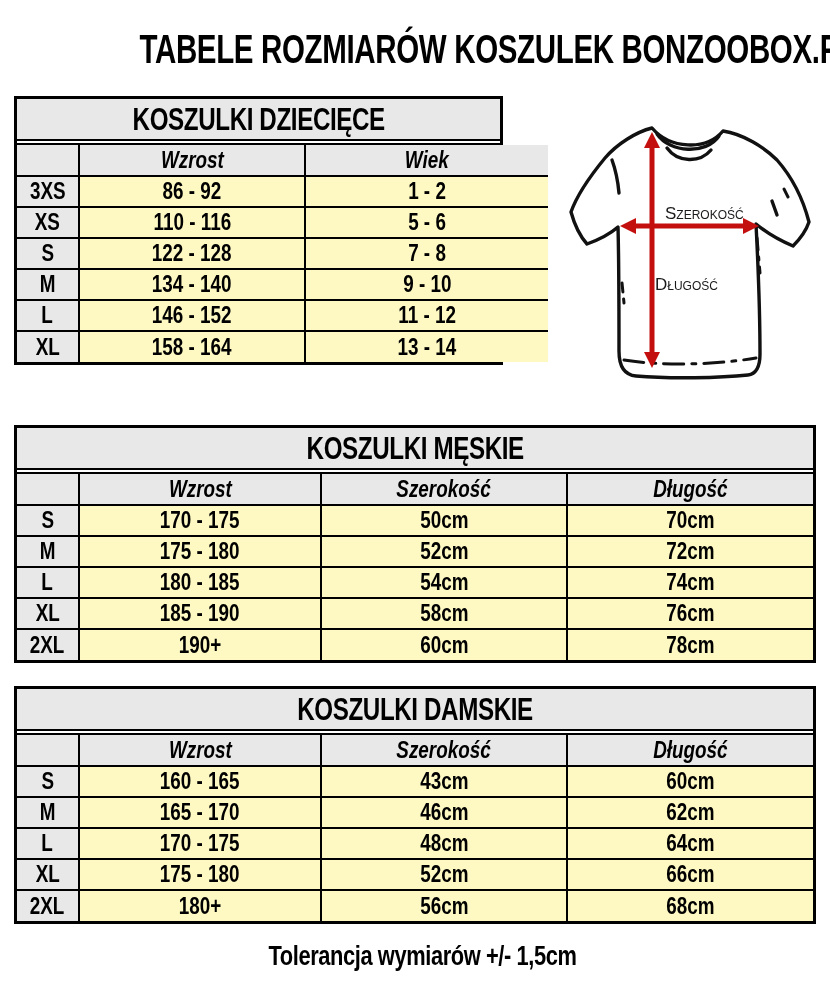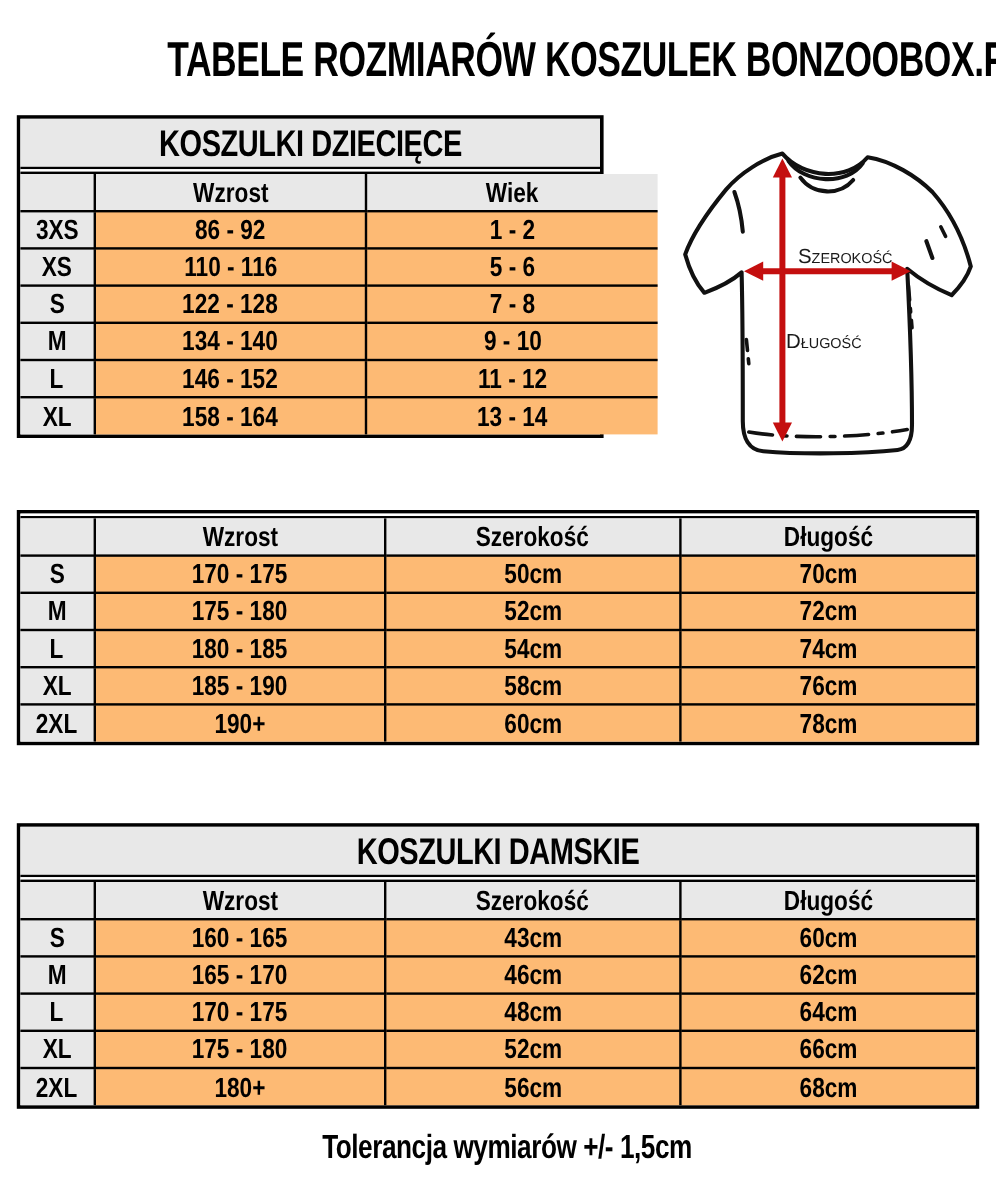--- a/index.html
+++ b/index.html
@@ -48,23 +48,23 @@
     border-collapse:collapse;
     border:hidden; 
     table-layout:fixed;
   }
   .size-table th,.size-table td{
     border:2px solid var(--border-c);
     text-align:center;vertical-align:middle;
     font-weight:bold;font-size:23px;
     height:31px;padding:0;line-height:1;
   }
-  .size-table thead th{background:var(--band-bg);}
+  .size-table thead th{background:var(--band-bg);font-style:italic;}
   .size-table tbody th{background:var(--band-bg);}
-  .size-table tbody td{background:#fdba74;}
+  .size-table tbody td{background:#fef9c3;}
   col.size-col{width:62px;}
 
   .footer-note{
     position:absolute;top:940px;left:0;width:100%;
     text-align:center;font-weight:bold;font-size:28px;letter-spacing:-0.5px;padding-left:16px;
   }
 
   .tshirt-wrap{position:absolute;left:560px;top:103px;width:270px;height:297px;}
   .diagram-label{
     font-family:"Liberation Sans",sans-serif;
@@ -174,20 +174,23 @@
         <line x1="73" y1="123" x2="186" y2="123" stroke-width="5" stroke="#c40f0f"></line>
         <polygon points="60,123 76,115 76,131" fill="#c40f0f"></polygon>
         <polygon points="199,123 183,115 183,131" fill="#c40f0f"></polygon>
       </g>
       <text class="diagram-label" x="105" y="116">Szerokość</text>
       <text class="diagram-label" x="95" y="187">Długość</text>
     </svg>
   </div>
 
   <div class="size-table" id="table-men">
+    <div class="title-band">
+      <span class="tx">KOSZULKI MĘSKIE</span>
+    </div>
     <div class="band-gap"></div>
     <table>
       <colgroup>
           <col class="size-col">
           <col style="width:242px">
           <col style="width:246px">
           <col style="width:246px">
         </colgroup>
       <thead>
           <tr>

